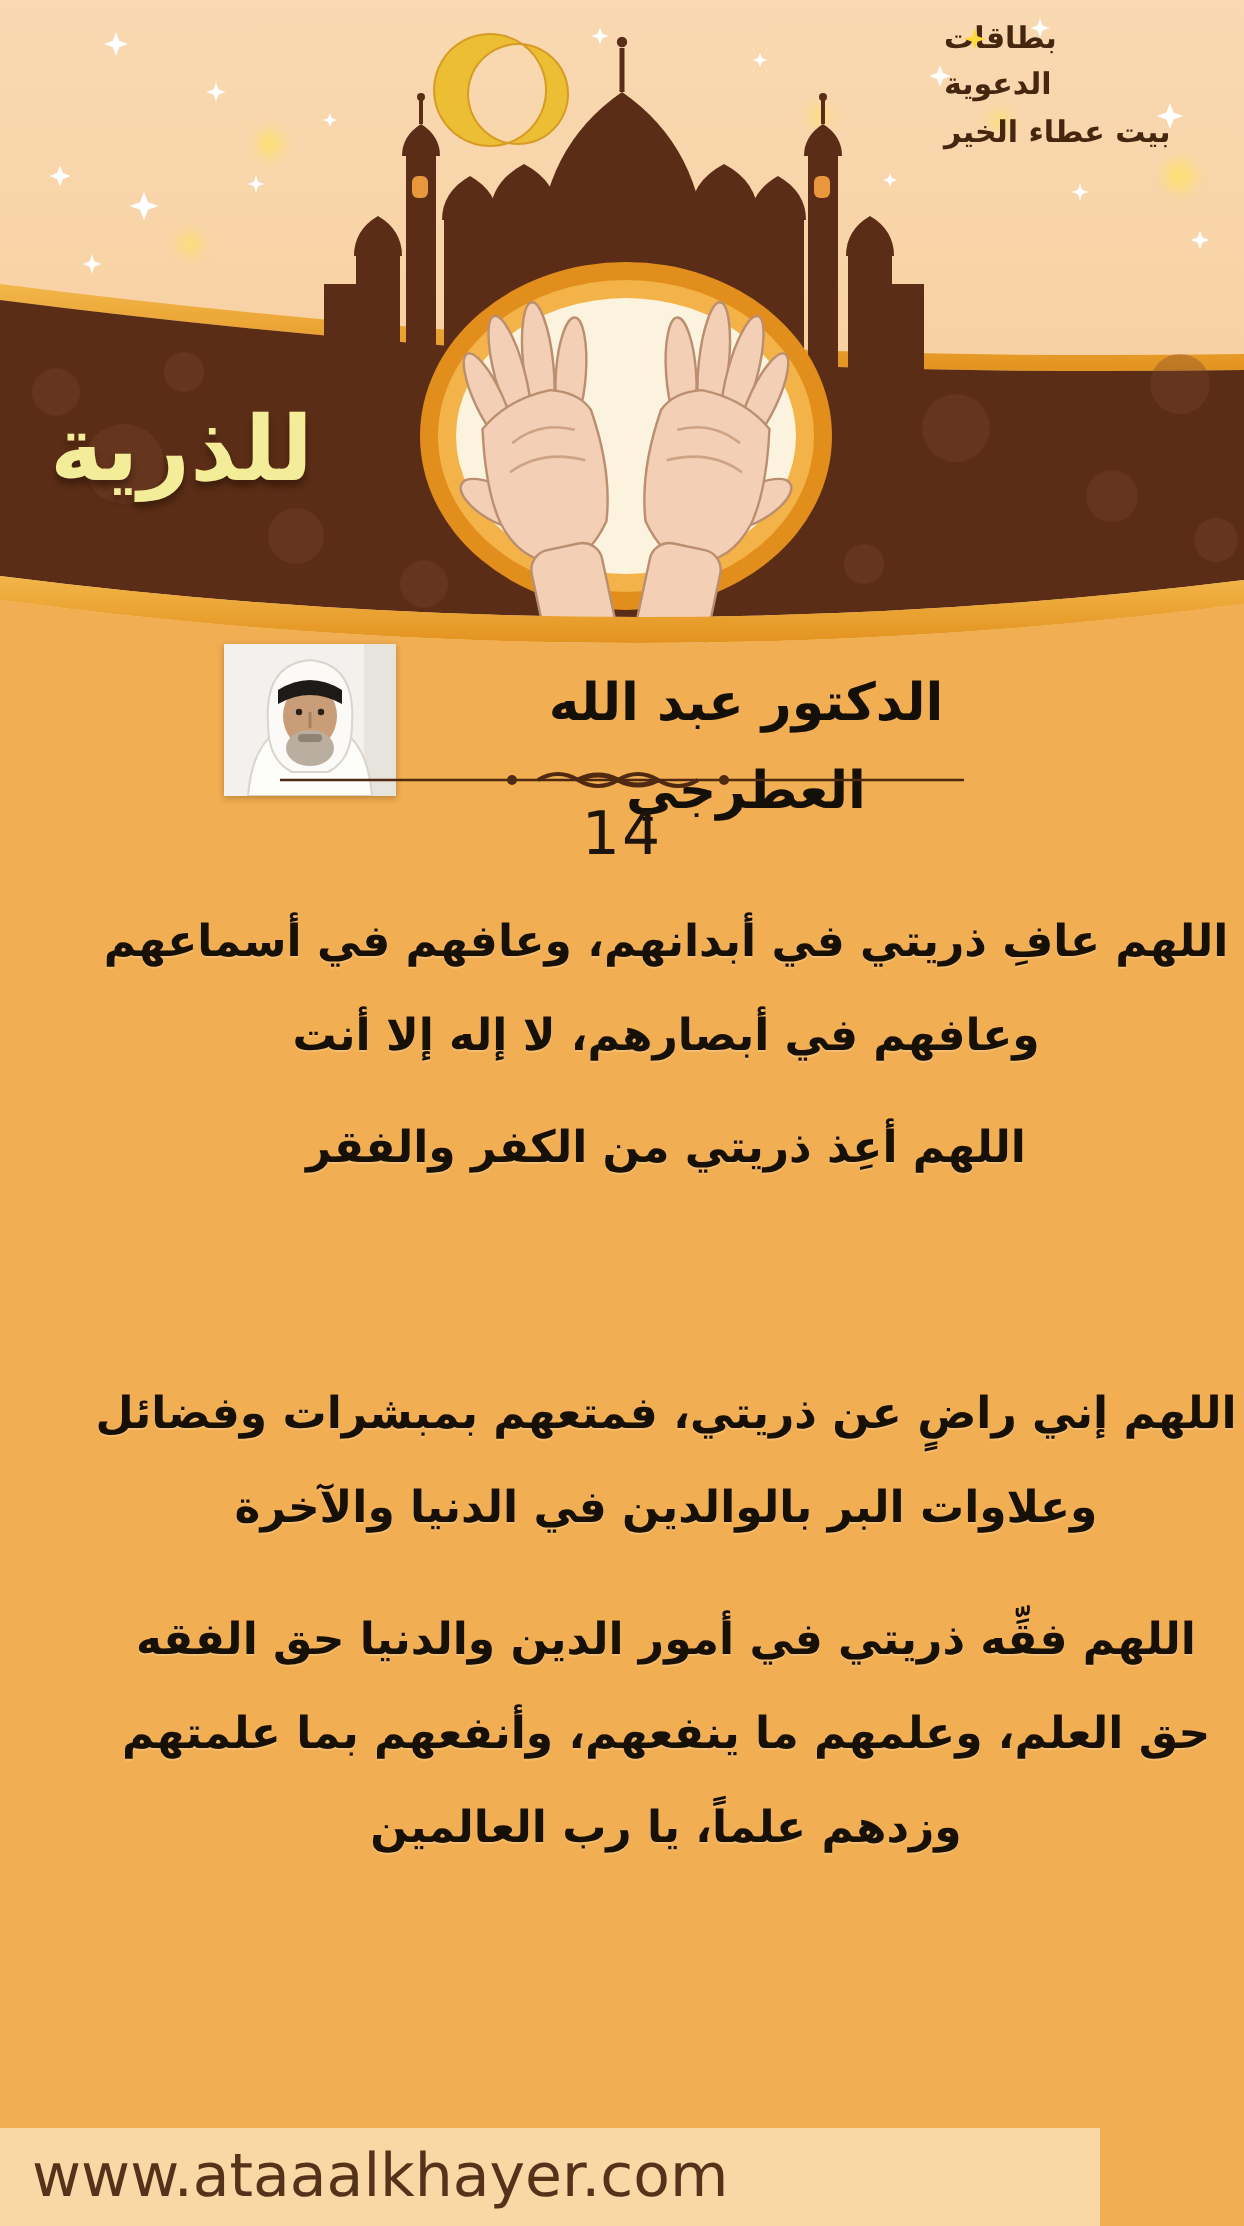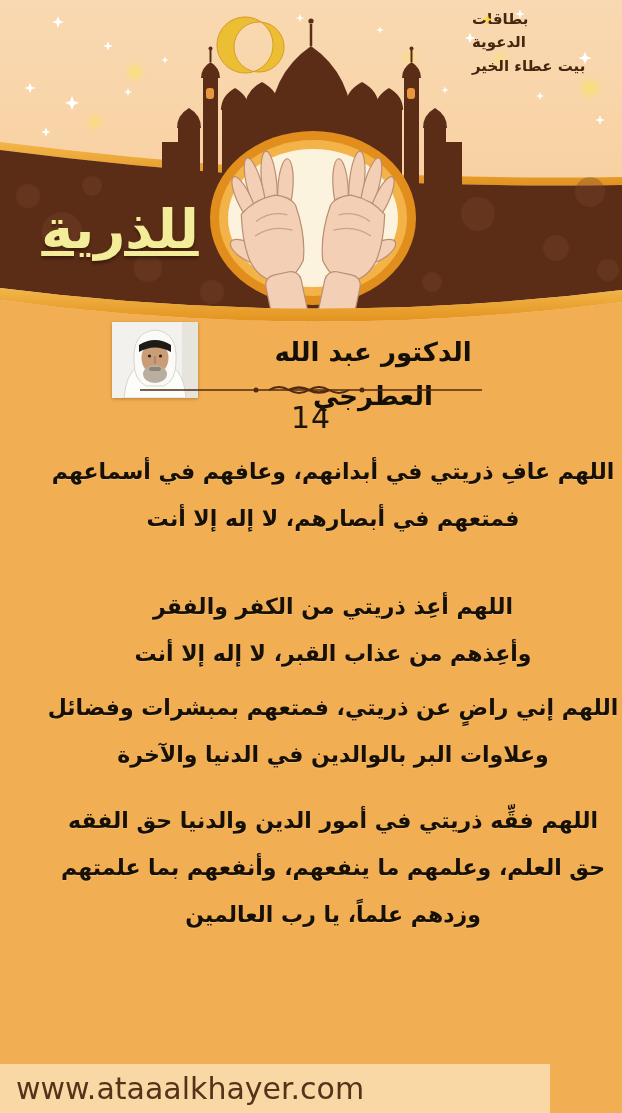--- a/index.html
+++ b/index.html
@@ -14,24 +14,23 @@
     position:absolute;top:8px;right:10px;width:140px;text-align:left;
     color:#45260f;font-weight:bold;font-size:15px;line-height:1.55;direction:rtl;
   }
   .brand .bline{display:block;}
   .mini-star{
     position:absolute;left:10px;top:6px;width:11px;height:11px;background:#ffd93a;
     clip-path:polygon(50% 0,62% 38%,100% 50%,62% 62%,50% 100%,38% 62%,0 50%,38% 38%);
   }
   
   .band-title{
-    position:absolute;width:190px;text-align:center;direction:rtl;
-    color:#f3ed99;font-weight:bold;font-size:54px;letter-spacing:1px;
+    position:absolute;width:190px;text-align:left;direction:rtl;
+    color:#f3ed99;font-weight:bold;font-size:45px;letter-spacing:1px;
     text-shadow:0 3px 3px rgba(30,10,0,.45);
-    text-decoration:underline;
   }
   .title-right{top:190px;left:425px;}
   .title-left{top:198px;left:25px;}
   
   .author-photo{position:absolute;top:322px;left:112px;width:86px;height:76px;
     box-shadow:0 1px 3px rgba(90,45,10,.35);}
   .author-name{
     position:absolute;top:330px;left:198px;width:324px;height:44px;line-height:44px;
     text-align:center;direction:rtl;color:#141008;font-weight:bold;font-size:26px;padding-left:26px;
   }
@@ -40,21 +39,21 @@
     position:absolute;top:400px;left:0;width:622px;text-align:center;
     color:#1d150b;font-weight:normal;font-size:30px;letter-spacing:1px;
   }
   
   .prayer{
     position:absolute;left:0;width:622px;text-align:center;direction:rtl;
     color:#171007;font-weight:bold;font-size:22px;line-height:47px;white-space:nowrap;
     text-shadow:0 1px 0 rgba(255,235,200,.25);
     padding-left:44px;
   }
-  .p1{top:448px;} .p2{top:583px;} .p3{top:684px;} .p4{top:797px;}
+  .p1{top:448px;} .p2{top:551px;} .p3{top:684px;} .p4{top:797px;}
   
   .body-bg{
     position:absolute;top:345px;left:0;width:622px;height:768px;z-index:-1;
     background:
       radial-gradient(260px 170px at 14% 6%, rgba(255,255,255,.20), transparent 70%),
       radial-gradient(320px 210px at 88% 26%, rgba(255,240,210,.28), transparent 70%),
       radial-gradient(280px 190px at 28% 55%, rgba(250,224,182,.30), transparent 70%),
       radial-gradient(240px 160px at 75% 78%, rgba(255,245,225,.25), transparent 70%),
       linear-gradient(180deg,#f1ae52 0%,#f4c17b 28%,#f7d5a2 62%,#f8ddb9 100%);
   }
@@ -227,25 +226,24 @@
     <g fill="#4f2a10">
       <circle cx="120" cy="9" r="2.5"></circle>
       <circle cx="226" cy="9" r="2.5"></circle>
     </g>
   </svg>
 
   <div class="card-number">14</div>
 
   <div class="prayer p1">
     <div class="line">اللهم عافِ ذريتي في أبدانهم، وعافهم في أسماعهم</div>
-    <div class="line">فمتعهم في أبصارهم، لا إله إلا أنت</div>
+    <div class="line">وعافهم في أبصارهم، لا إله إلا أنت</div>
   </div>
   <div class="prayer p2">
     <div class="line">اللهم أعِذ ذريتي من الكفر والفقر</div>
-    <div class="line">وأعِذهم من عذاب القبر، لا إله إلا أنت</div>
   </div>
   <div class="prayer p3">
     <div class="line">اللهم إني راضٍ عن ذريتي، فمتعهم بمبشرات وفضائل</div>
     <div class="line">وعلاوات البر بالوالدين في الدنيا والآخرة</div>
   </div>
   <div class="prayer p4">
     <div class="line">اللهم فقِّه ذريتي في أمور الدين والدنيا حق الفقه</div>
     <div class="line">حق العلم، وعلمهم ما ينفعهم، وأنفعهم بما علمتهم</div>
     <div class="line">وزدهم علماً، يا رب العالمين</div>
   </div>

